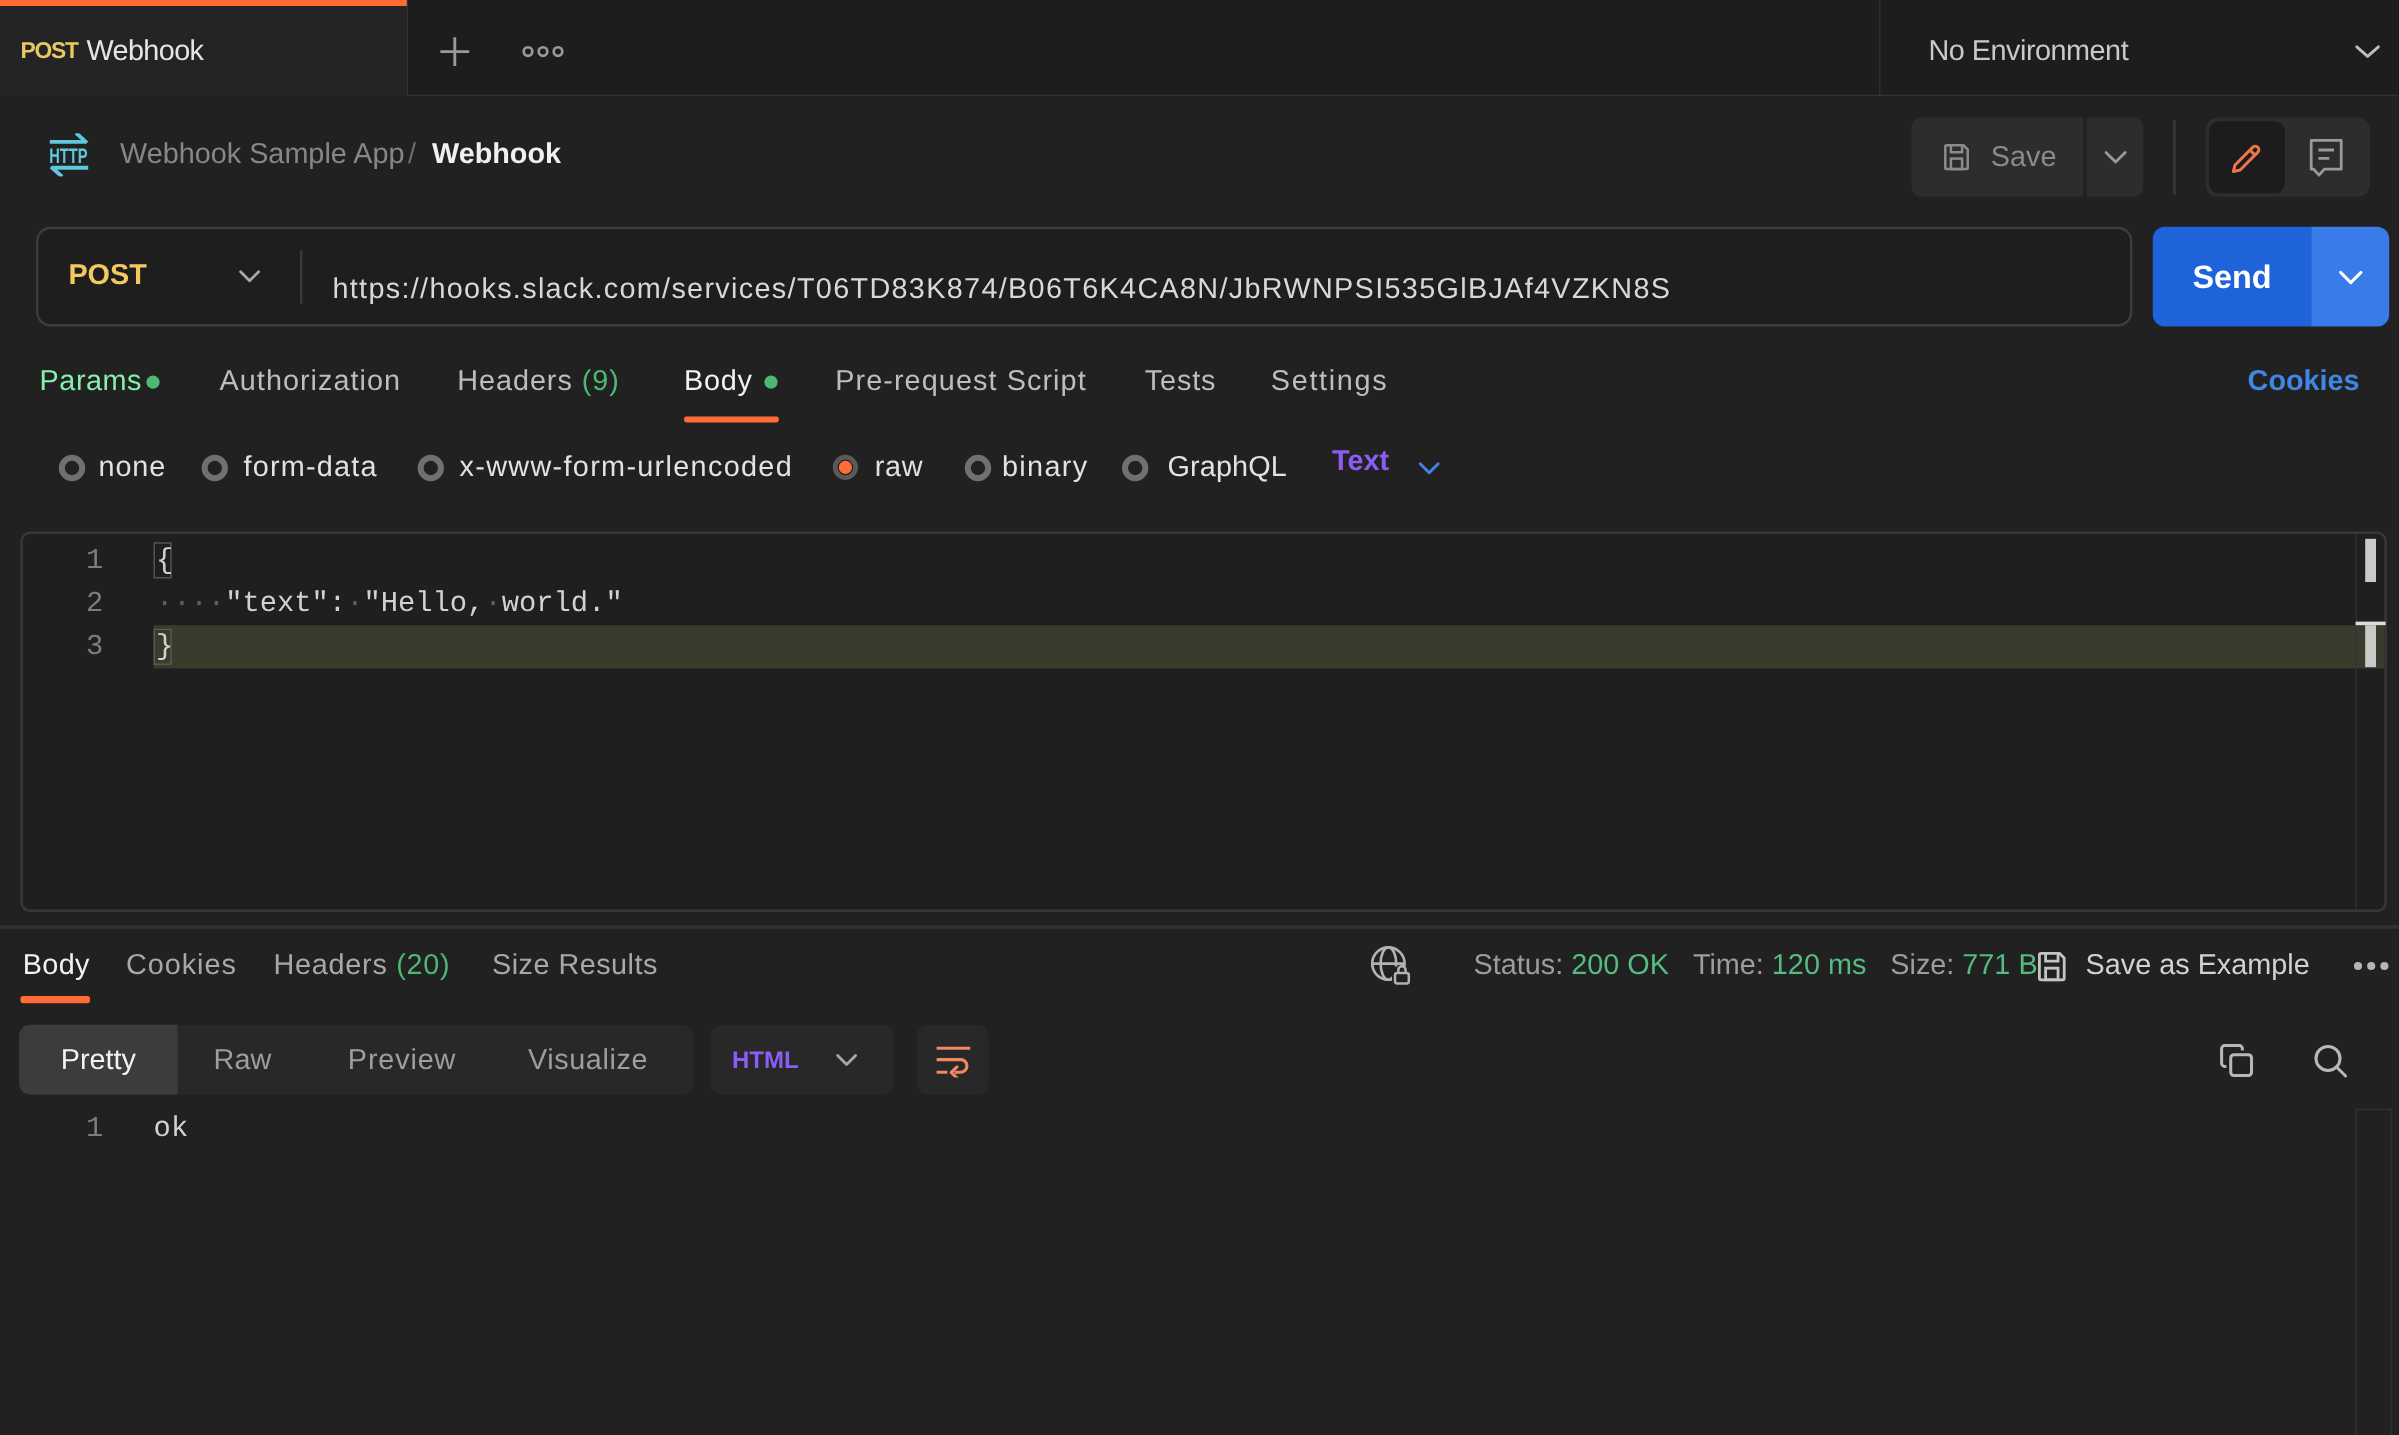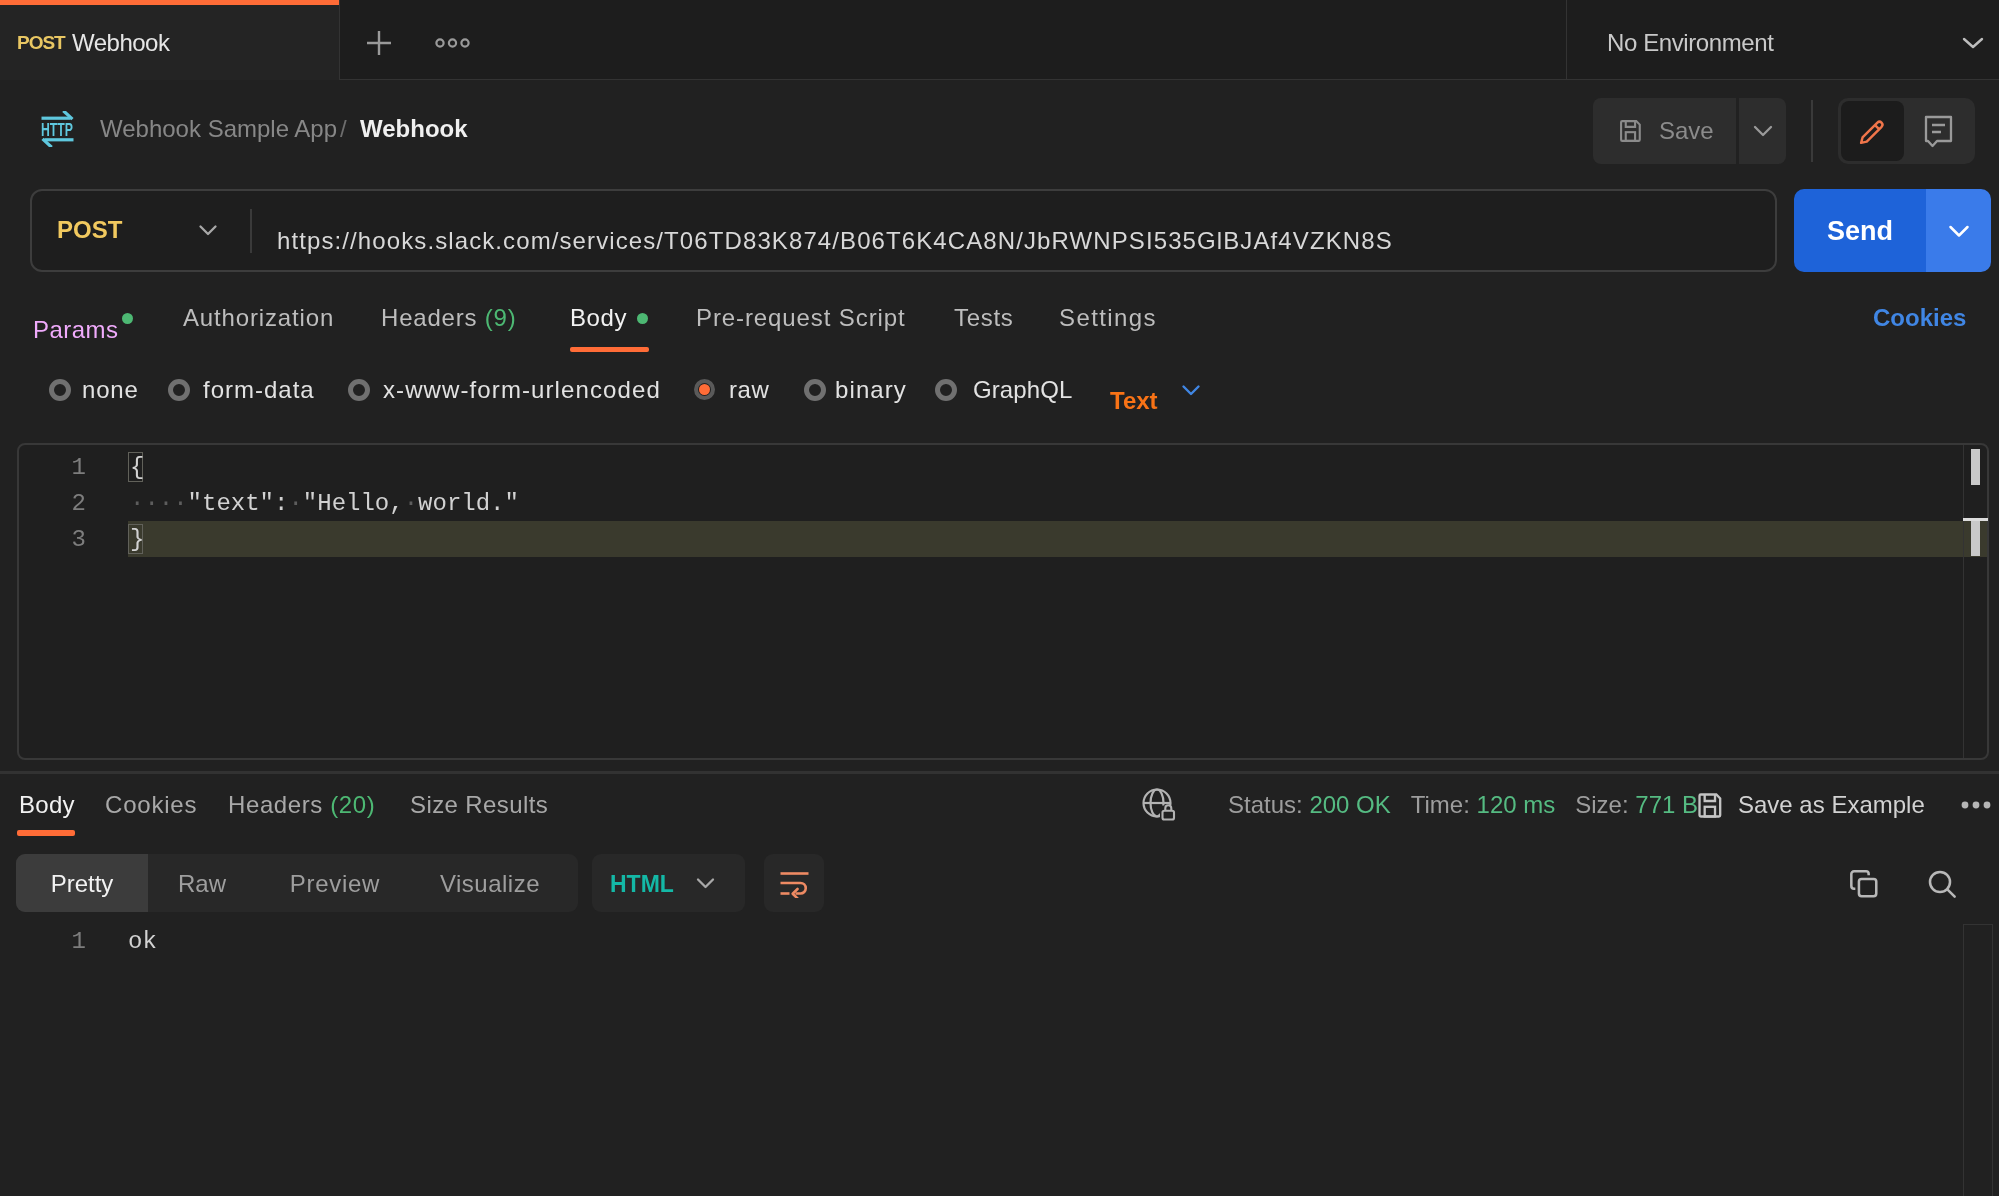--- a/index.html
+++ b/index.html
@@ -80,21 +80,21 @@
   <div class="abs" style="left:250px;top:209px;width:2px;height:44px;background:#3a3a3a;"></div>
   <div class="t" style="left:277px;top:224px;line-height:34px;color:#d8d8d8;letter-spacing:1.1px;">https://hooks.slack.com/services/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</div>
 
   <div class="abs" style="left:1794px;top:189px;width:132px;height:83px;background:#1e63d9;border-radius:10px 0 0 10px;"></div>
   <div class="abs" style="left:1926px;top:189px;width:65px;height:83px;background:#3a7bea;border-radius:0 10px 10px 0;"></div>
   <div class="t" style="left:1794px;top:213px;width:132px;text-align:center;line-height:36px;font-size:27px;font-weight:bold;color:#fff;">Send</div>
   <svg class="abs" style="left:1946px;top:223px" width="26" height="17" viewBox="0 0 26 17">
     <path d="M4.5 4 L13 12.5 L21.5 4" stroke="#fff" stroke-width="2.5" fill="none" stroke-linecap="round" stroke-linejoin="round"></path>
   </svg>
 
-  <div class="t" style="left:33px;top:301px;line-height:34px;color:#f0abfc;letter-spacing:.45px;margin-top:12px;">Params</div>
+  <div class="t" style="left:33px;top:301px;line-height:34px;color:#86efac;letter-spacing:.45px;">Params</div>
   <div class="abs" style="left:122px;top:313px;width:11px;height:11px;border-radius:50%;background:#4db873;"></div>
   <div class="t" style="left:183px;top:301px;line-height:34px;color:#bdbdbd;letter-spacing:.85px;">Authorization</div>
   <div class="t" style="left:381px;top:301px;line-height:34px;color:#bdbdbd;letter-spacing:.8px;">Headers <span style="color:#4db873">(9)</span></div>
   <div class="t" style="left:570px;top:301px;line-height:34px;color:#f2f2f2;letter-spacing:.6px;">Body</div>
   <div class="abs" style="left:637px;top:313px;width:11px;height:11px;border-radius:50%;background:#4db873;"></div>
   <div class="t" style="left:696px;top:301px;line-height:34px;color:#bdbdbd;letter-spacing:.9px;">Pre-request Script</div>
   <div class="t" style="left:954px;top:301px;line-height:34px;color:#bdbdbd;letter-spacing:.7px;">Tests</div>
   <div class="t" style="left:1059px;top:301px;line-height:34px;color:#bdbdbd;letter-spacing:1.4px;">Settings</div>
   <div class="t" style="left:1873px;top:301px;line-height:34px;color:#4086e4;font-weight:bold;">Cookies</div>
   <div class="abs" style="left:570px;top:347px;width:79px;height:5px;background:#ff6c37;border-radius:2px;"></div>
@@ -104,21 +104,21 @@
   <div class="abs" style="left:168px;top:379px;width:22px;height:22px;border-radius:50%;border:5px solid #707070;box-sizing:border-box;"></div>
   <div class="t" style="left:203px;top:373px;line-height:34px;color:#e2e2e2;letter-spacing:1px;">form-data</div>
   <div class="abs" style="left:348px;top:379px;width:22px;height:22px;border-radius:50%;border:5px solid #707070;box-sizing:border-box;"></div>
   <div class="t" style="left:383px;top:373px;line-height:34px;color:#e2e2e2;letter-spacing:1.1px;">x-www-form-urlencoded</div>
   <div class="abs" style="left:694px;top:379px;width:21px;height:21px;border-radius:50%;border:4px solid #5a5a5a;box-sizing:border-box;background:#ff6c37;background-clip:content-box;padding:1px;"></div>
   <div class="t" style="left:729px;top:373px;line-height:34px;color:#e2e2e2;letter-spacing:.6px;">raw</div>
   <div class="abs" style="left:804px;top:379px;width:22px;height:22px;border-radius:50%;border:5px solid #707070;box-sizing:border-box;"></div>
   <div class="t" style="left:835px;top:373px;line-height:34px;color:#e2e2e2;letter-spacing:1.1px;">binary</div>
   <div class="abs" style="left:935px;top:379px;width:22px;height:22px;border-radius:50%;border:5px solid #707070;box-sizing:border-box;"></div>
   <div class="t" style="left:973px;top:373px;line-height:34px;color:#e2e2e2;letter-spacing:.1px;">GraphQL</div>
-  <div class="t" style="left:1110px;top:384px;line-height:34px;color:#f97316;font-weight:bold;">Text</div>
+  <div class="t" style="left:1110px;top:368px;line-height:34px;color:#8b5cf6;font-weight:bold;">Text</div>
   <svg class="abs" style="left:1180px;top:383px" width="22" height="15" viewBox="0 0 22 15">
     <path d="M3.5 3.5 L11 11 L18.5 3.5" stroke="#4086e4" stroke-width="2.4" fill="none" stroke-linecap="round" stroke-linejoin="round"></path>
   </svg>
 
   <div class="abs" style="left:17px;top:443px;width:1972px;height:317px;border:2px solid #383838;border-radius:8px;background:#1f1f1f;box-sizing:border-box;"></div>
 
   <div class="abs" style="left:128px;top:521px;width:1859px;height:36px;background:#3a3a2d;"></div>
 
   <div class="t m" style="left:0px;top:450px;width:86px;text-align:right;line-height:36px;color:#7d7d7d;">1</div>
   <div class="t m" style="left:0px;top:486px;width:86px;text-align:right;line-height:36px;color:#7d7d7d;">2</div>
@@ -164,21 +164,21 @@
     <circle cx="28" cy="6" r="3.4" fill="#b5b5b5"></circle>
   </svg>
 
   <div class="abs" style="left:16px;top:854px;width:562px;height:58px;background:#282828;border-radius:9px;"></div>
   <div class="abs" style="left:16px;top:854px;width:132px;height:58px;background:#3c3c3c;border-radius:9px 0 0 9px;"></div>
   <div class="t" style="left:16px;top:867px;width:132px;text-align:center;line-height:34px;color:#f2f2f2;">Pretty</div>
   <div class="t" style="left:148px;top:867px;width:108px;text-align:center;line-height:34px;color:#9e9e9e;">Raw</div>
   <div class="t" style="left:256px;top:867px;width:158px;text-align:center;line-height:34px;color:#9e9e9e;letter-spacing:.7px;">Preview</div>
   <div class="t" style="left:414px;top:867px;width:152px;text-align:center;line-height:34px;color:#9e9e9e;letter-spacing:.5px;">Visualize</div>
   <div class="abs" style="left:592px;top:854px;width:153px;height:58px;background:#282828;border-radius:9px;"></div>
-  <div class="t" style="left:610px;top:868px;line-height:32px;font-size:23px;font-weight:bold;color:#14b8a6;">HTML</div>
+  <div class="t" style="left:610px;top:868px;line-height:32px;font-size:20px;font-weight:bold;color:#8b5cf6;">HTML</div>
   <svg class="abs" style="left:694px;top:876px" width="23" height="15" viewBox="0 0 23 15">
     <path d="M4 3.5 L11.5 11 L19 3.5" stroke="#a8a8a8" stroke-width="2.3" fill="none" stroke-linecap="round" stroke-linejoin="round"></path>
   </svg>
   <div class="abs" style="left:764px;top:854px;width:60px;height:58px;background:#282828;border-radius:9px;"></div>
   <svg class="abs" style="left:778px;top:869px" width="33" height="29" viewBox="0 0 33 29">
     <path d="M2.5 4.5 h28" stroke="#ee8a63" stroke-width="2.6" fill="none"></path>
     <path d="M2.5 14 h20 a5.25 5.25 0 0 1 0 10.5 h-5" stroke="#ee8a63" stroke-width="2.6" fill="none"></path>
     <path d="M19.5 20 l-4.8 4.7 4.8 4.7" stroke="#ee8a63" stroke-width="2.6" fill="none" stroke-linejoin="round" stroke-linecap="round"></path>
     <path d="M2.5 24.5 h9" stroke="#ee8a63" stroke-width="2.6" fill="none"></path>
   </svg>

